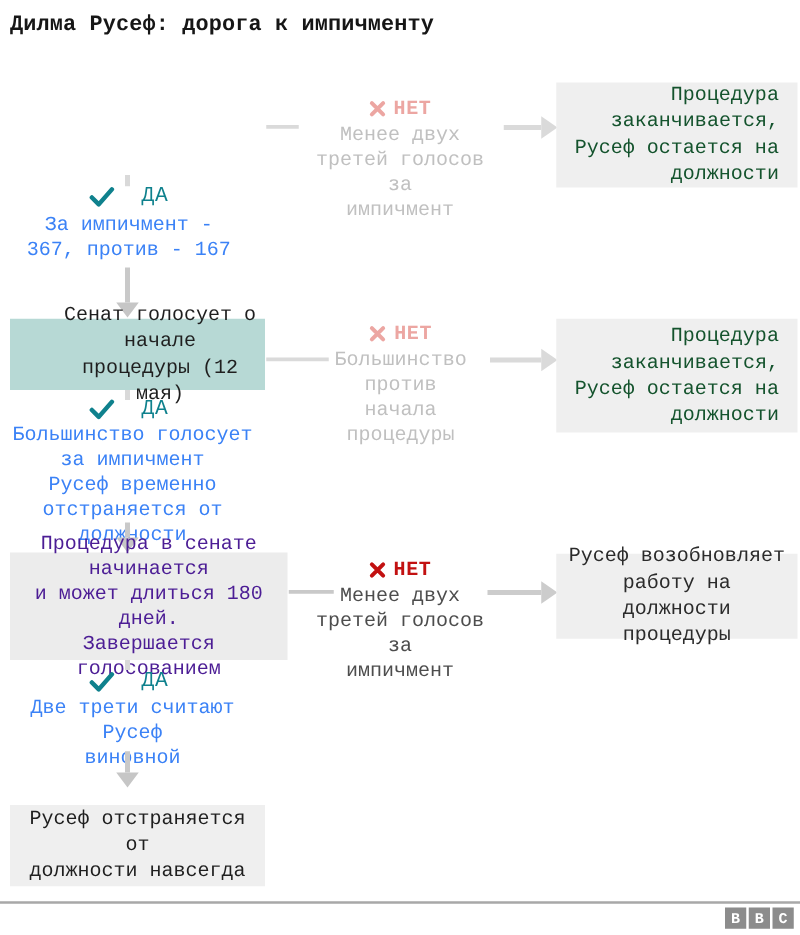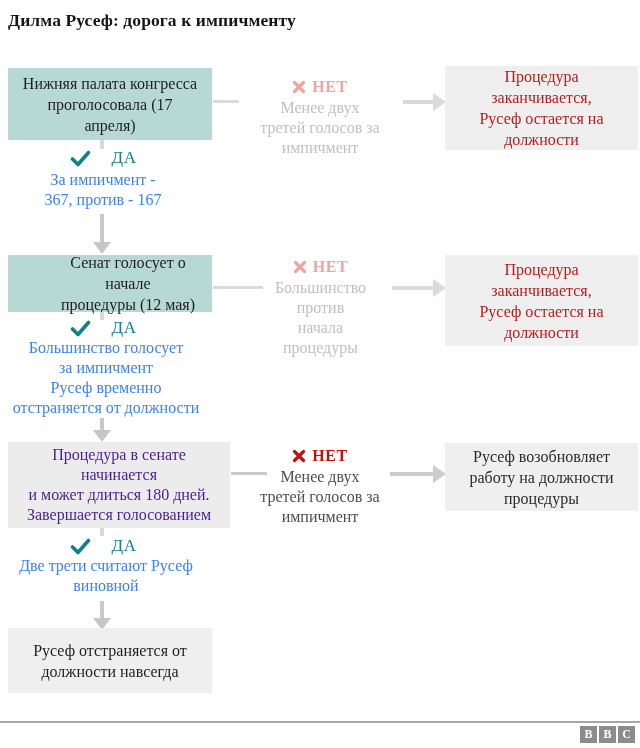--- a/index.html
+++ b/index.html
@@ -1,33 +1,33 @@
 <!DOCTYPE html>
 <html><head>
 <meta charset="utf-8">
 <style>
   html,body{margin:0;padding:0;background:#ffffff;}
   .page{
     position:relative;width:640px;height:748px;background:#ffffff;overflow:hidden;
-    font-family:Liberation Serif, serif;color:#1f1f1f;
+    font-family:Liberation Mono, monospace;color:#1f1f1f;
   }
   .title{
     position:absolute;left:8px;top:10px;margin:0;
     font-size:17.5px;font-weight:700;color:#161616;letter-spacing:.1px;
   }
   
   .box{
     position:absolute;display:flex;align-items:center;justify-content:center;
     text-align:center;font-size:16px;line-height:21px;white-space:pre-line;
     padding:2px 6px;box-sizing:border-box;
   }
   .teal{background:#b7d9d5;color:#1f1f1f;}
   .gray{background:#efefef;color:#1f1f1f;}
   .gray3{background:#ececec;color:#4c1d95;}
-  .fadedtxt{color:#b91c1c;}
+  .fadedtxt{color:#14532d;text-align:right;}
   .darkout{color:#2b2b2b;}
   
   .hline{position:absolute;height:3px;background:#dadada;}
   .hline.dk{background:#c9c9c9;}
   .vshaft{position:absolute;width:4px;background:#c9c9c9;}
   .stub{position:absolute;width:4px;background:#d9d9d9;}
   .tri-down{position:absolute;width:0;height:0;
     border-left:9px solid transparent;border-right:9px solid transparent;
     border-top:12px solid #c6c6c6;}
   .rshaft{position:absolute;height:4px;background:#dadada;}
@@ -58,23 +58,20 @@
     display:flex;align-items:center;justify-content:center;
     font-size:12px;font-weight:700;}
 </style>
 </head>
 <body>
 
 <div class="page">
 
   <h1 class="title">Дилма Русеф: дорога к импичменту</h1>
 
-  <div class="box teal" style="left:8px;top:68px;width:204px;height:72px;">Нижняя палата конгресса
-проголосовала (17
-апреля)</div>
 
   <div class="hline" style="left:213px;top:100px;width:26px;"></div>
 
   <div class="net" style="left:240px;top:78px;width:160px;">
     <div class="net-head faded">
       <span class="icon">
         <svg width="14" height="14" viewBox="0 0 14 14">
           <path d="M2.5 2.5 L11.5 11.5 M11.5 2.5 L2.5 11.5" stroke="currentColor" stroke-width="3.2" stroke-linecap="round"></path>
         </svg>
       </span>
@@ -192,21 +189,21 @@
       </svg>
     </span>
     <span class="yes-label">ДА</span>
   </div>
   <div class="yes-text" style="left:4px;top:556px;width:204px;">Две трети считают Русеф
 виновной</div>
 
   <div class="vshaft" style="left:100px;top:601px;height:17px;"></div>
   <div class="tri-down" style="left:93px;top:618px;"></div>
 
-  <div class="box gray" style="left:8px;top:628px;width:204px;height:65px;">Русеф отстраняется от
+  <div class="box gray" style="left:8px;top:644px;width:204px;height:65px;">Русеф отстраняется от
 должности навсегда</div>
 
   <div class="divider"></div>
   <div class="bbc">
     <span class="blk">B</span>
     <span class="blk">B</span>
     <span class="blk">C</span>
   </div>
 
 </div>

